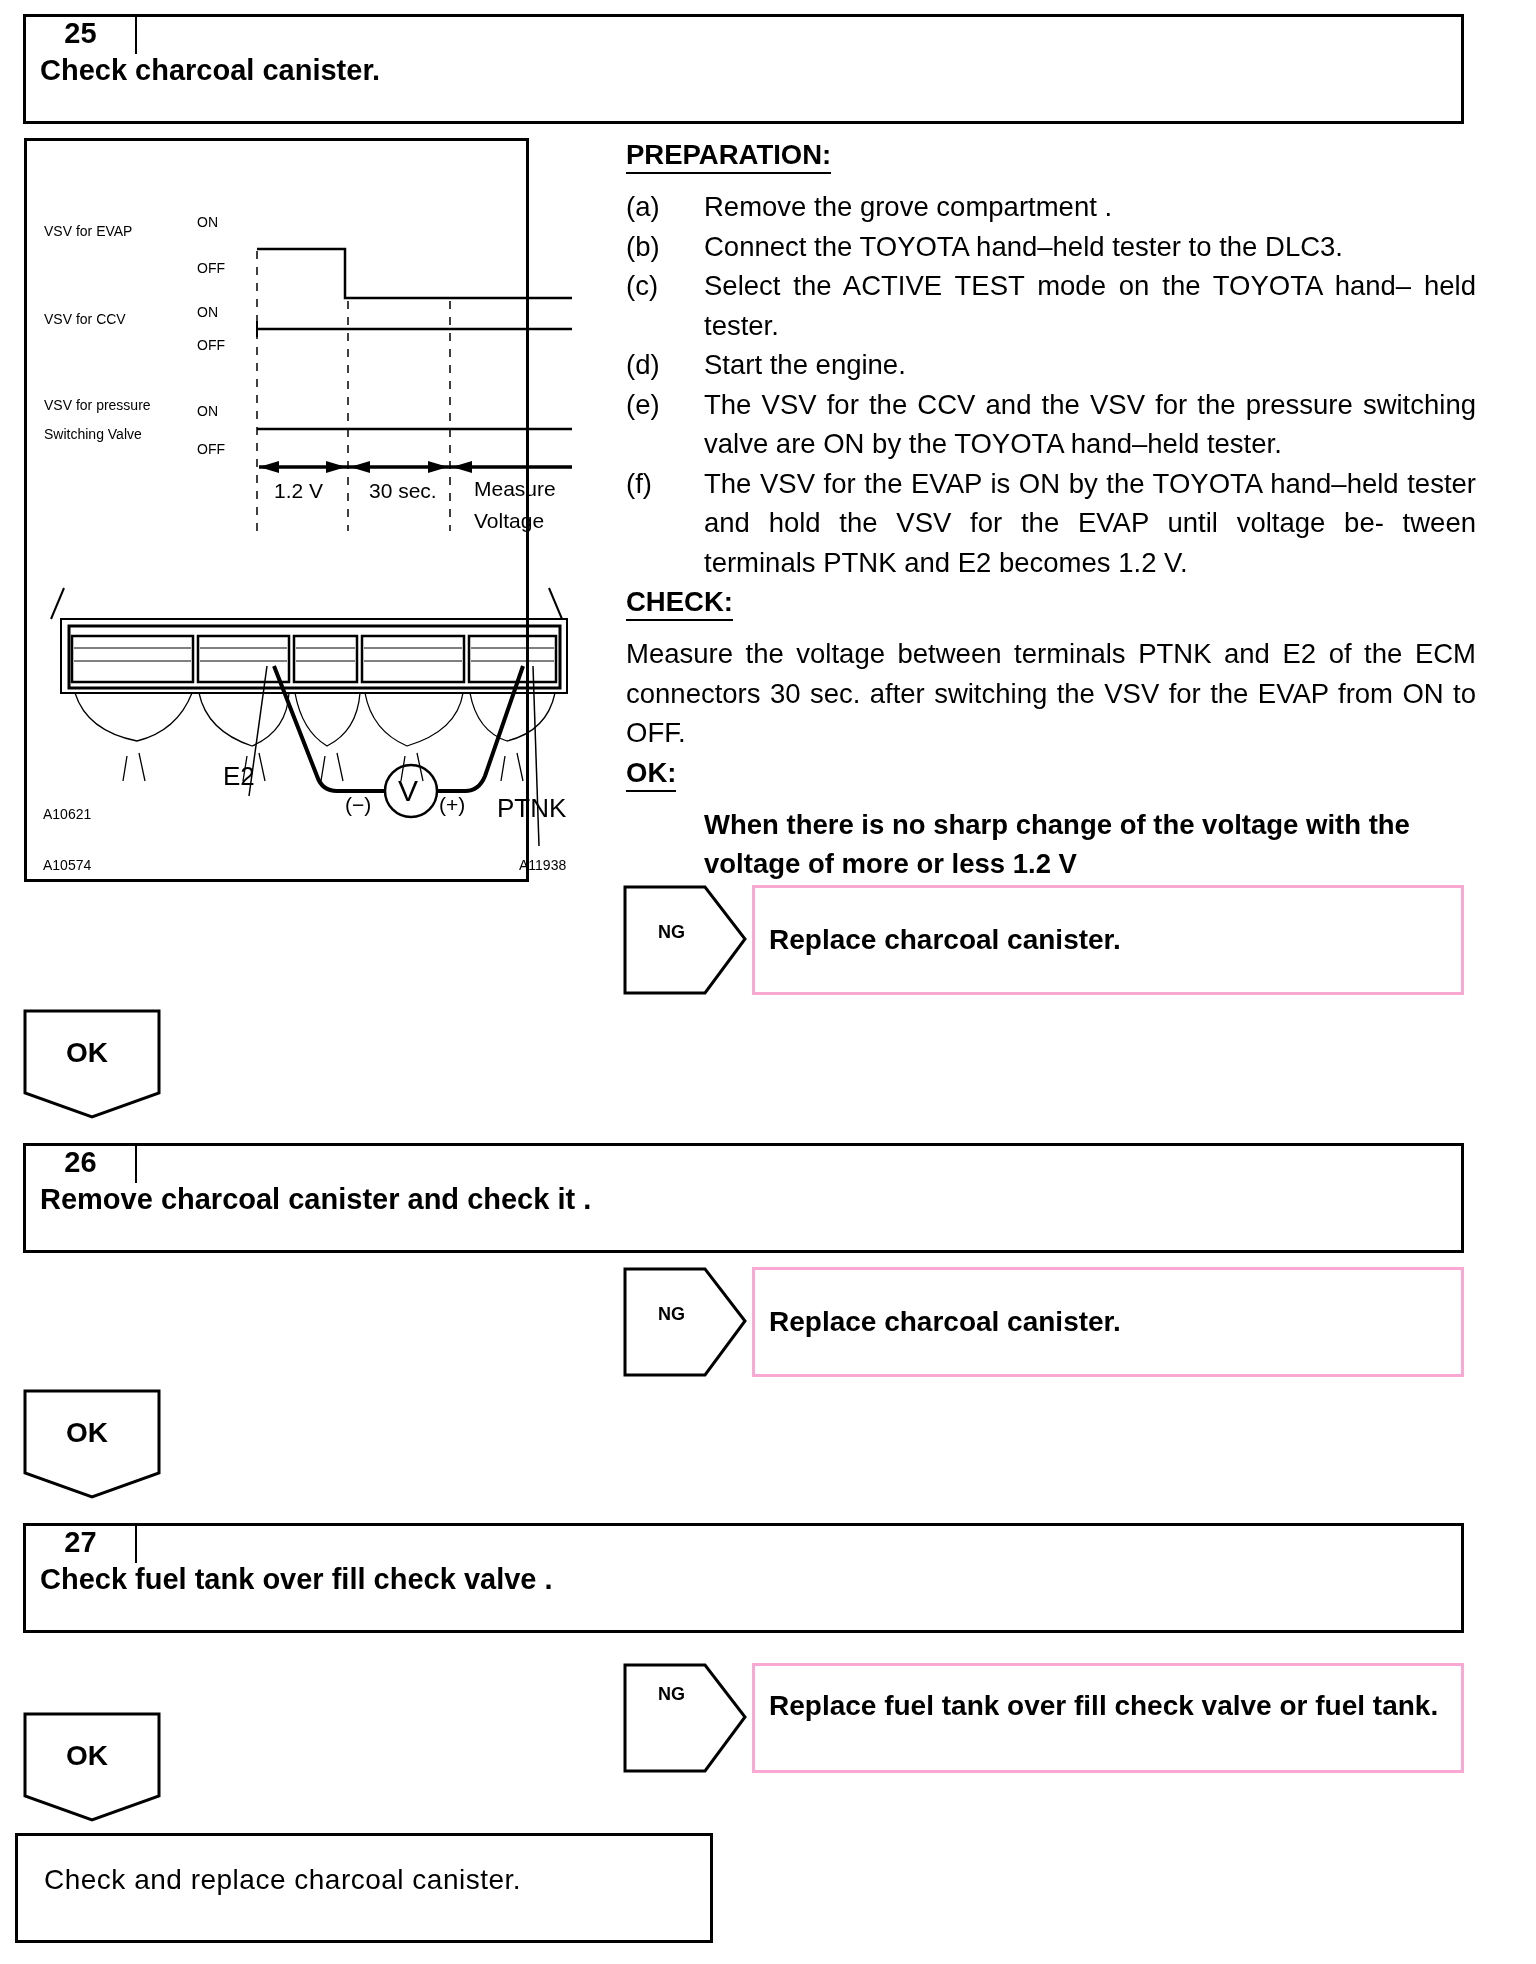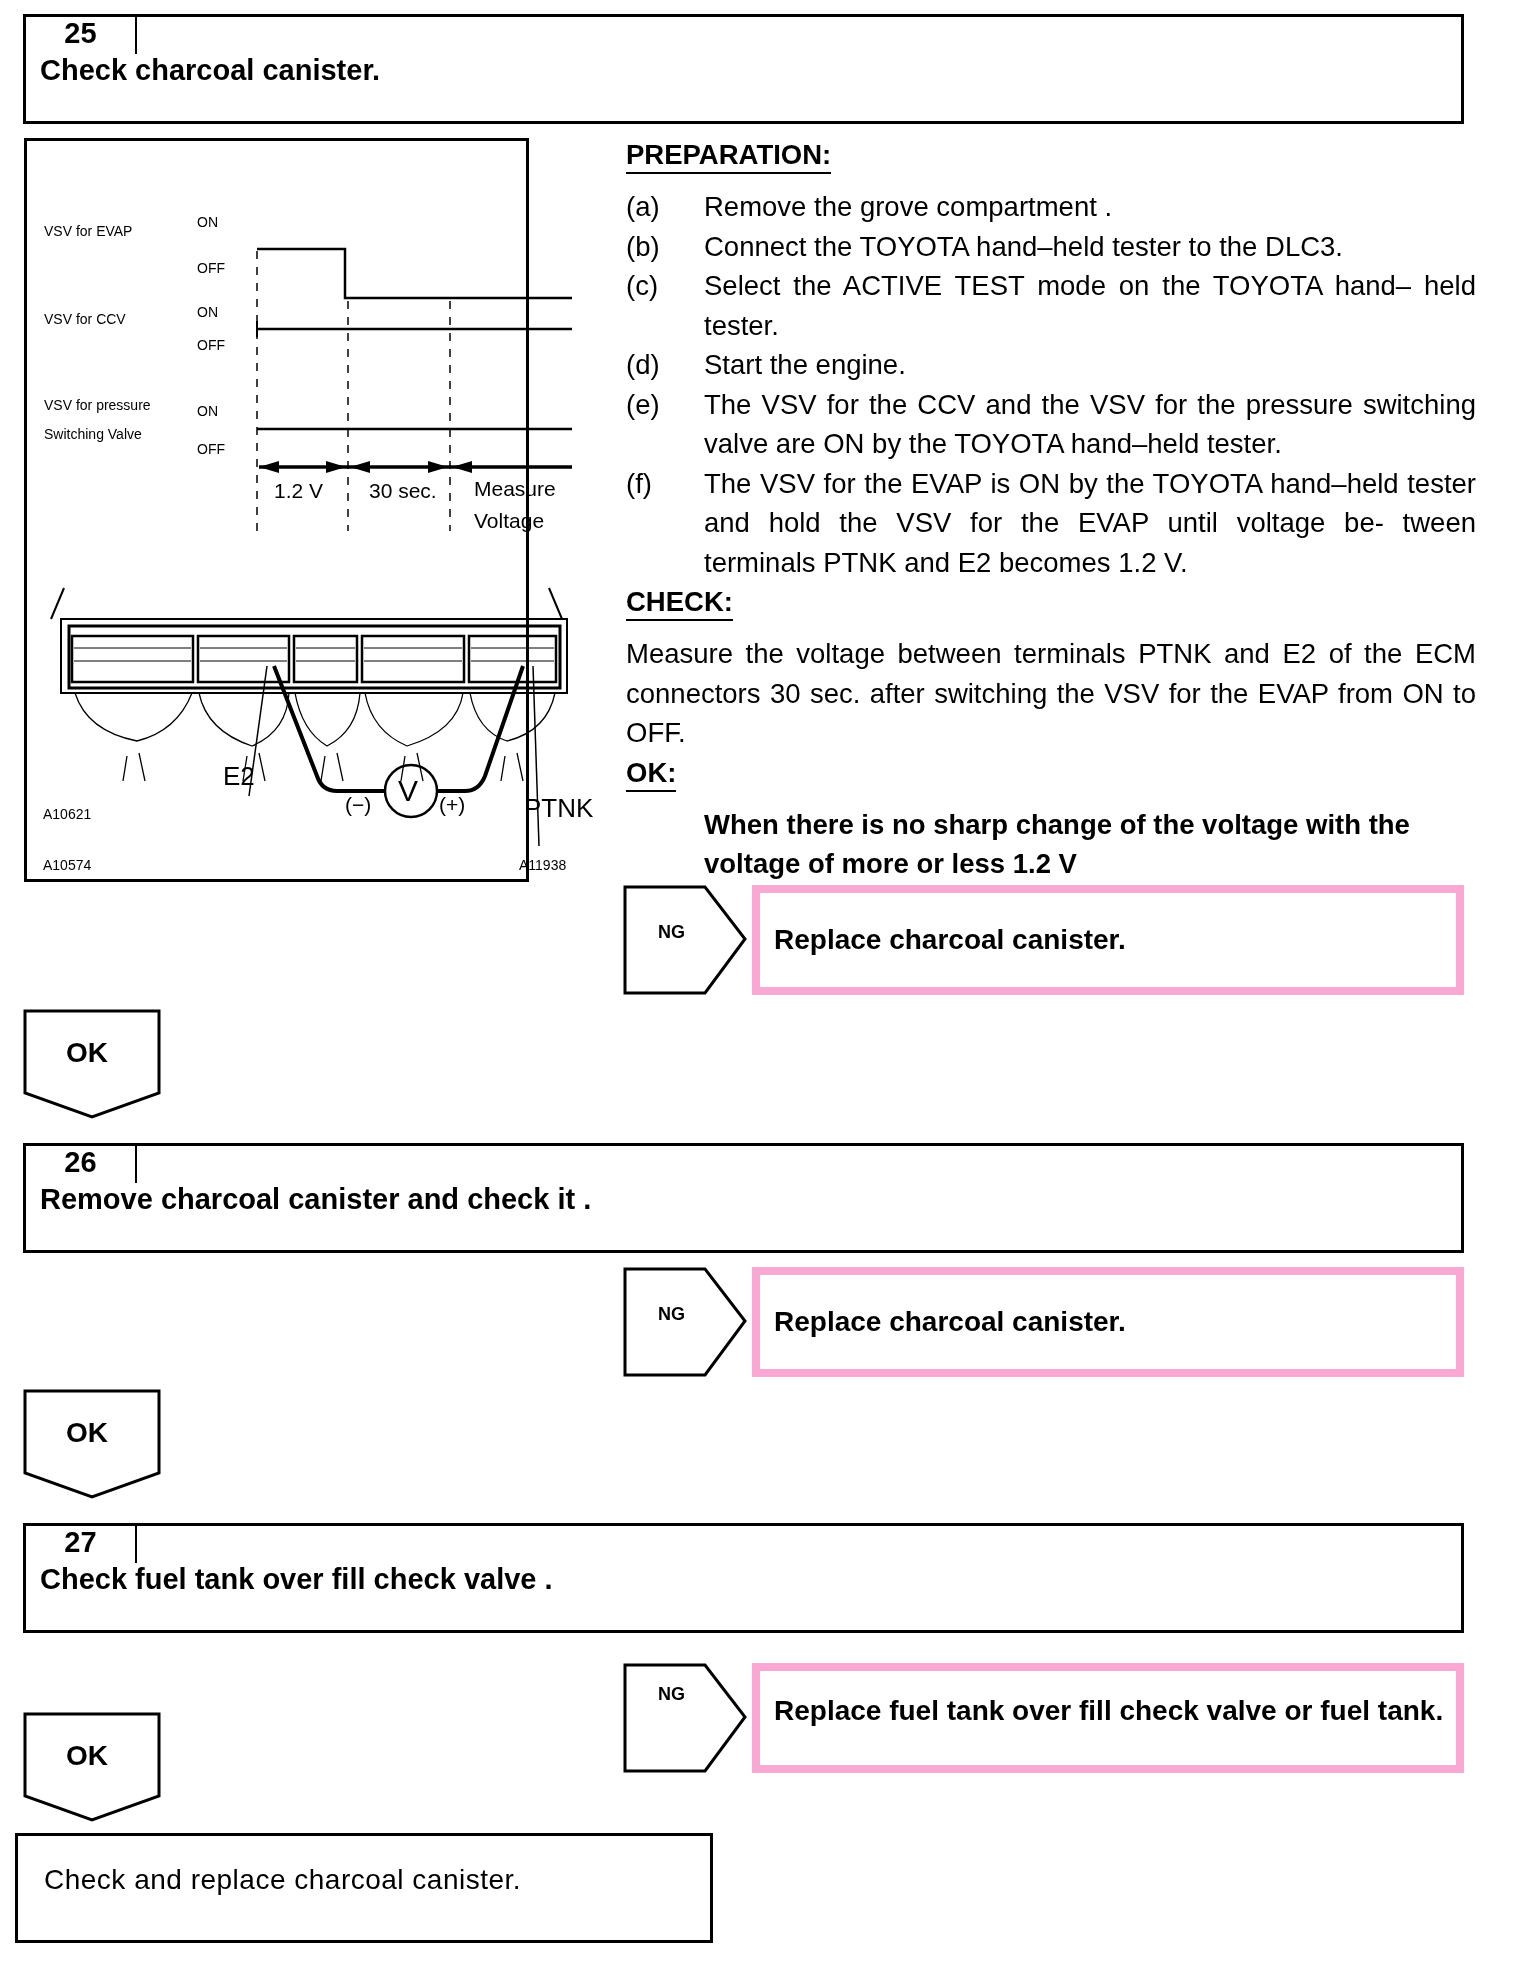--- a/index.html
+++ b/index.html
@@ -17,21 +17,21 @@
   .dlabel-xl { position:absolute; font-size:26px; white-space:nowrap; }
   .text-col { position:absolute; left:626px; top:135px; width:850px; font-size:27.5px; line-height:39.5px; }
   .head { font-weight:bold; display:inline-block; border-bottom:2.5px solid #000; line-height:34px; margin-bottom:13px; }
   .item { display:flex; }
   .item .lbl { width:78px; flex:none; }
   .item .txt { flex:1; text-align:justify; }
   .para { text-align:justify; }
   .ok-spec { padding-left:78px; font-weight:bold; }
   .ng-arrow { position:absolute; }
   .ng-label { position:absolute; font-weight:bold; font-size:18px; }
-  .ng-box { position:absolute; border:8px solid #f9a8d4; box-sizing:border-box; font-weight:bold;
+  .ng-box { position:absolute; border:3px solid #f9a8d4; box-sizing:border-box; font-weight:bold;
             font-size:28px; padding-left:14px; display:flex; align-items:center; }
   .ok-arrow { position:absolute; }
   .ok-label { position:absolute; font-weight:bold; font-size:28px; }
   .final-box { position:absolute; border:3px solid #000; box-sizing:border-box; font-weight:normal;
                font-size:28px; padding:28px 0 0 26px; letter-spacing:0.5px; }
 </style>
 </head>
 <body>
 
 <div class="step-box" style="left:23px; top:14px; width:1441px; height:110px;">
@@ -117,21 +117,21 @@
   <span class="dlabel" style="left:17px; top:285px;">Switching Valve</span>
   <span class="dlabel" style="left:170px; top:262px;">ON</span>
   <span class="dlabel" style="left:170px; top:300px;">OFF</span>
 
   <span class="dlabel-lg" style="left:247px; top:338px;">1.2 V</span>
   <span class="dlabel-lg" style="left:342px; top:338px;">30 sec.</span>
   <span class="dlabel-lg" style="left:447px; top:336px;">Measure</span>
   <span class="dlabel-lg" style="left:447px; top:368px;">Voltage</span>
 
   <span class="dlabel-xl" style="left:196px; top:620px;">E2</span>
-  <span class="dlabel-xl" style="left:470px; top:652px;margin-left:27px;">PTNK</span>
+  <span class="dlabel-xl" style="left:470px; top:652px;">PTNK</span>
   <span class="dlabel-xl" style="left:371px; top:633px; font-size:30px;">V</span>
   <span class="dlabel-lg" style="left:318px; top:652px;">(−)</span>
   <span class="dlabel-lg" style="left:412px; top:652px;">(+)</span>
 
   <span class="dlabel" style="left:16px; top:665px;">A10621</span>
   <span class="dlabel" style="left:16px; top:716px;">A10574</span>
   <span class="dlabel" style="left:492px; top:716px;">A11938</span>
 </div>
 
 <div class="text-col">

